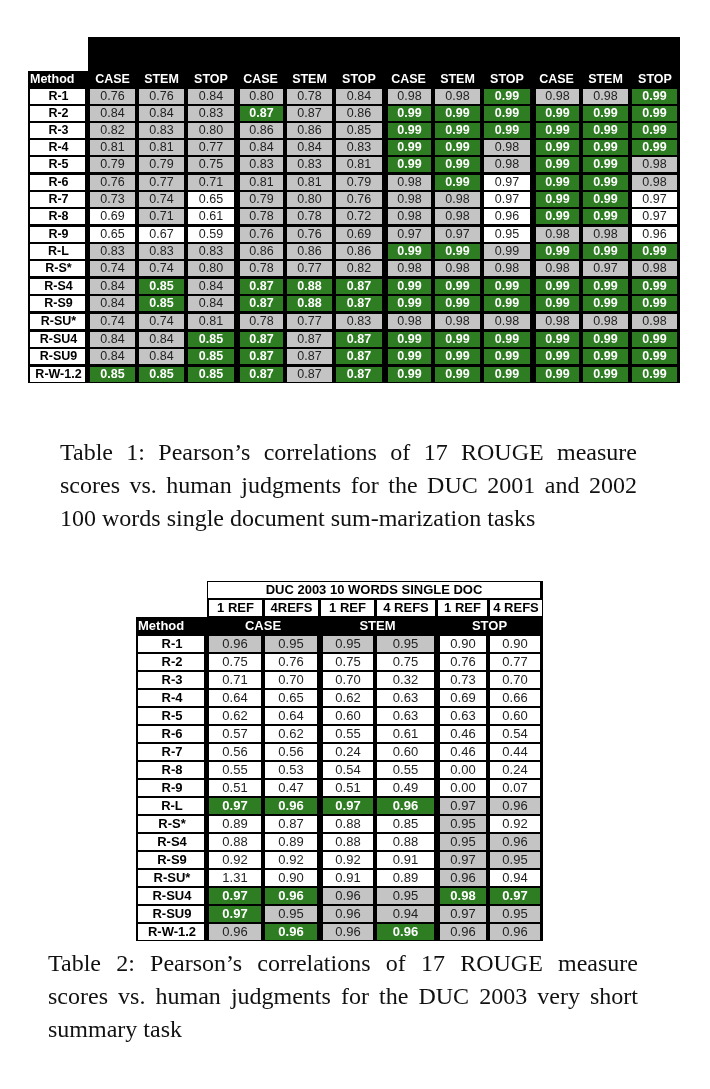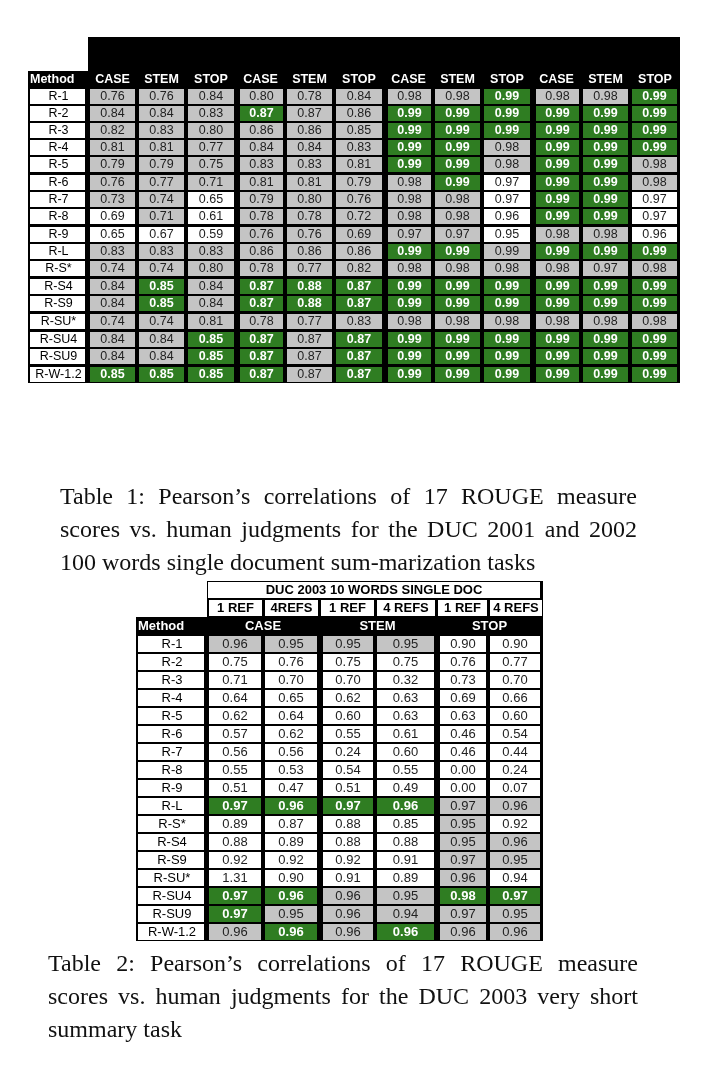--- a/index.html
+++ b/index.html
@@ -20,29 +20,29 @@
   #t1 tr.gap td { border-top: 2px solid #000; }
 
   
   #t2 { left: 136px; top: 581px; }
   #t2 td { font-size: 13px; height: 18px; line-height: 16px; }
   #t2 .blank { background: #fff !important; }
   #t2 .boxlbl { background: #fff; color: #000; font-weight: bold; border: 1px solid #000; }
   #t2 .colhdr td { background: #000; color: #fff; font-weight: bold; }
   #t2 tr.data td { border-top: 1px solid #000; border-bottom: 1px solid #000; }
 
-  td.method { background: #fff; color: #000 !important; font-weight: normal; text-align: right; padding-left: 2px !important; border-left: 2px solid #000; border-right: 3px solid #000; }
+  td.method { background: #fff; color: #000 !important; font-weight: bold; text-align: right; padding-left: 2px !important; border-left: 2px solid #000; border-right: 3px solid #000; }
   td.c-gray { background: #c4c4c4; color: #222; border-left: 2px solid #000; border-right: 2px solid #000; }
   td.c-white { background: #fff; color: #222; border-left: 2px solid #000; border-right: 2px solid #000; }
   td.c-green { background: #2f7d22; color: #fff !important; font-weight: bold; border-left: 2px solid #000; border-right: 2px solid #000; }
   td.sep-left { border-left: 4px solid #000 !important; }
   td.edge-right { border-right: 3px solid #000 !important; }
 
   .caption { position: absolute; font-family: "Liberation Serif", serif; font-size: 24px; line-height: 33px; color: #111; text-align: justify; text-align-last: left; }
-  #cap1 { left: 60px; top: 436px; width: 577px; margin-top: 44px; }
+  #cap1 { left: 60px; top: 436px; width: 577px; }
   #cap2 { left: 48px; top: 947px; width: 590px; }
   .sc { font-variant: small-caps; }
 </style>
 </head>
 <body>
 
 <table class="rt" id="t1">
   <colgroup>
     <col style="width:60px">
     <col style="width:49px">

